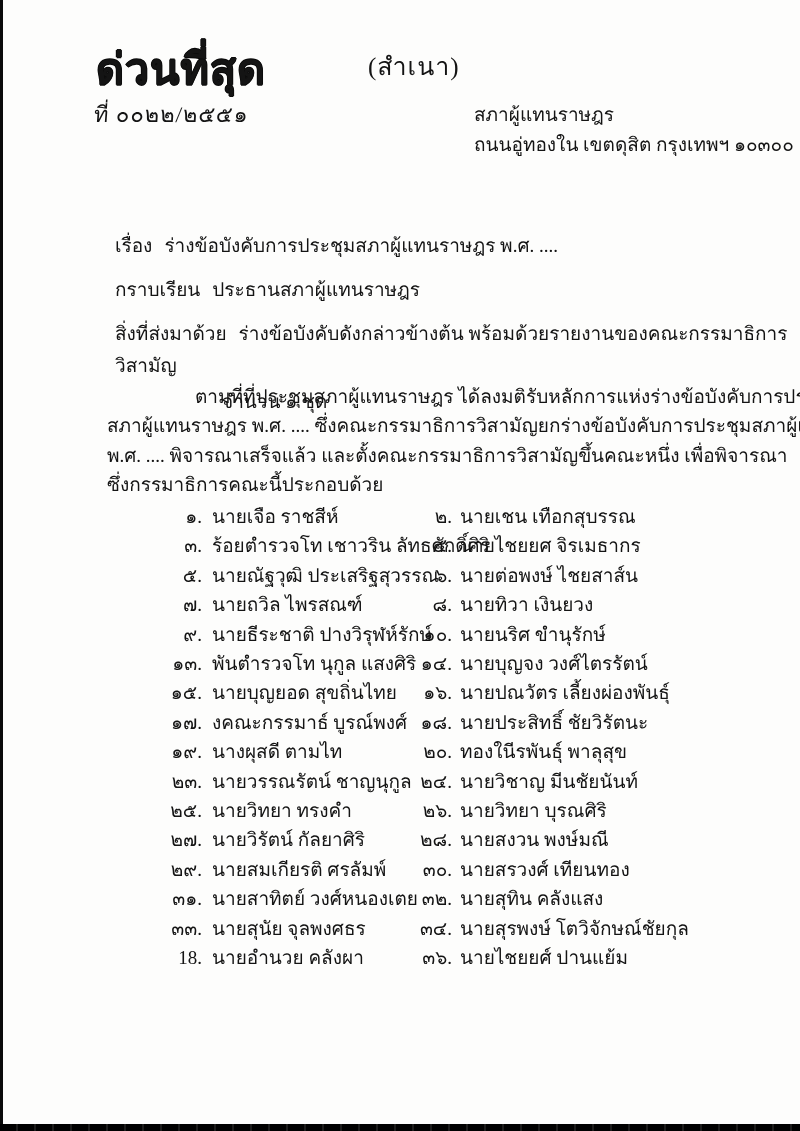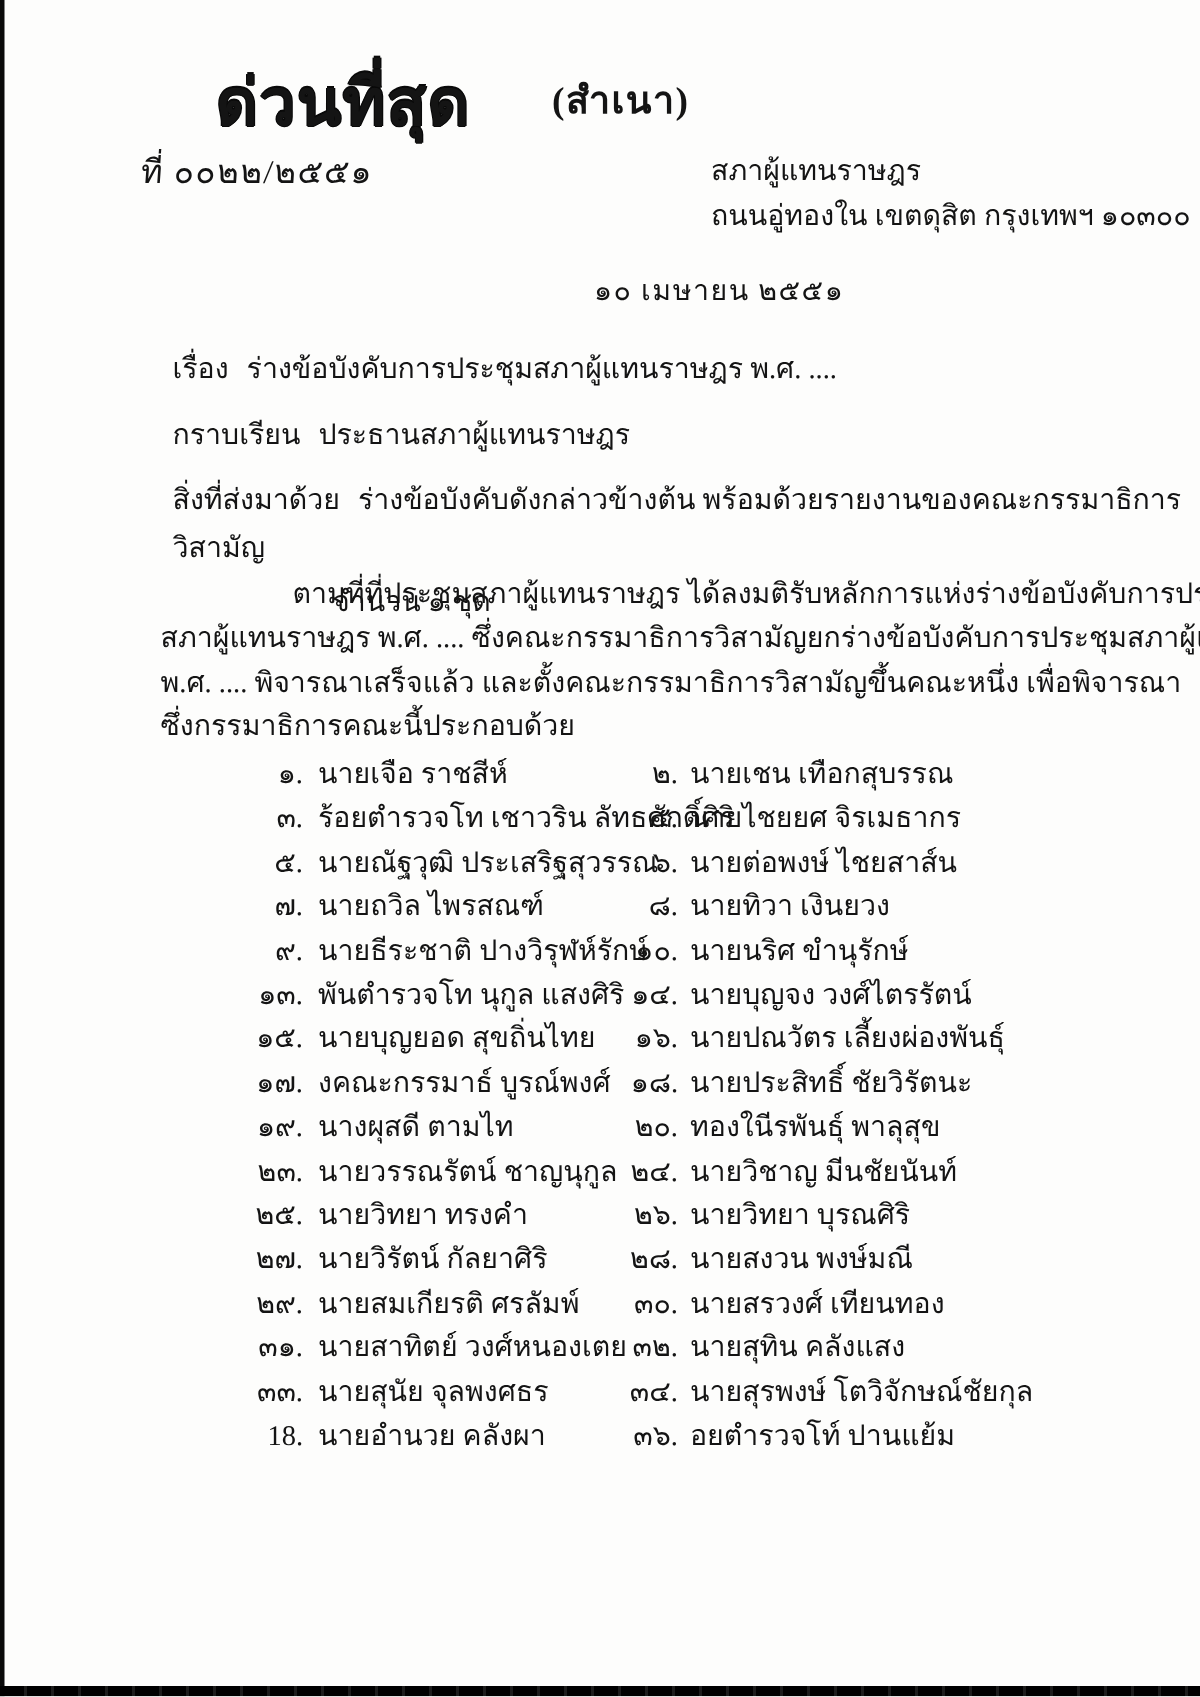--- a/index.html
+++ b/index.html
@@ -16,28 +16,27 @@
   .scan-edge-left {
     position: absolute; left: 0; top: 0; width: 3px; height: 100%;
     background: #0a0a0a;
   }
   .scan-edge-bottom {
     position: absolute; left: 0; bottom: 0; width: 100%; height: 7px;
     background: repeating-linear-gradient(90deg, #000 0 16px, #1c1c1c 16px 18px);
   }
   .copy-label {
     position: absolute; left: 368px; top: 46px;
-    font-size: 25px; font-weight: bold; letter-spacing: 1px;
+    font-size: 25px; font-weight: normal; letter-spacing: 1px;
   }
   .stamp-block { position: absolute; left: 96px; top: 48px; }
   .urgency-stamp {
     font-size: 43px; font-weight: 900; line-height: 1;
     letter-spacing: 1px;
     text-shadow: 0.8px 0 0 #0a0a0a, -0.8px 0 0 #0a0a0a, 0 0.8px 0 #0a0a0a, 0 -0.8px 0 #0a0a0a;
-    margin-left: 48px;
   }
   .reference-number {
     margin-top: 6px; margin-left: -2px;
     font-size: 22px; letter-spacing: 1px;
     transform: skewX(-4deg);
   }
   .org-block { position: absolute; left: 474px; top: 100px; line-height: 30px; }
   .doc-date { position: absolute; left: 396px; top: 178px; letter-spacing: 1px; }
   .subject-row { position: absolute; left: 115px; top: 230px; white-space: nowrap; }
   .salutation-row { position: absolute; left: 115px; top: 274px; white-space: nowrap; font-family: Liberation Serif, serif; }
@@ -74,21 +73,20 @@
   <div class="stamp-block">
     <div class="urgency-stamp">ด่วนที่สุด</div>
     <div class="reference-number">ที่ ๐๐๒๒/๒๕๕๑</div>
   </div>
 
   <div class="org-block">
     <div>สภาผู้แทนราษฎร</div>
     <div>ถนนอู่ทองใน เขตดุสิต กรุงเทพฯ ๑๐๓๐๐</div>
   </div>
 
-  <div class="doc-date">๑๐ เมษายน ๒๕๕๑</div>
 
   <div class="subject-row">
     <span class="row-label">เรื่อง</span><span>ร่างข้อบังคับการประชุมสภาผู้แทนราษฎร พ.ศ. ....</span>
   </div>
 
   <div class="salutation-row">
     <span class="row-label">กราบเรียน</span><span>ประธานสภาผู้แทนราษฎร</span>
   </div>
 
   <div class="enclosure-block">
@@ -193,17 +191,17 @@
       <div class="c-row">
         <span class="c-num1">๓๓.</span>
         <span class="c-name1">นายสุนัย จุลพงศธร</span>
         <span class="c-num2">๓๔.</span>
         <span class="c-name2">นายสุรพงษ์ โตวิจักษณ์ชัยกุล</span>
       </div>
       <div class="c-row">
         <span class="c-num1">18.</span>
         <span class="c-name1">นายอำนวย คลังผา</span>
         <span class="c-num2">๓๖.</span>
-        <span class="c-name2">อยตำรวจโท์ ปานแย้ม</span>
+        <span class="c-name2">นายไชยยศ์ ปานแย้ม</span>
       </div>
     </div>
 
 </div>
 
 </body></html>

